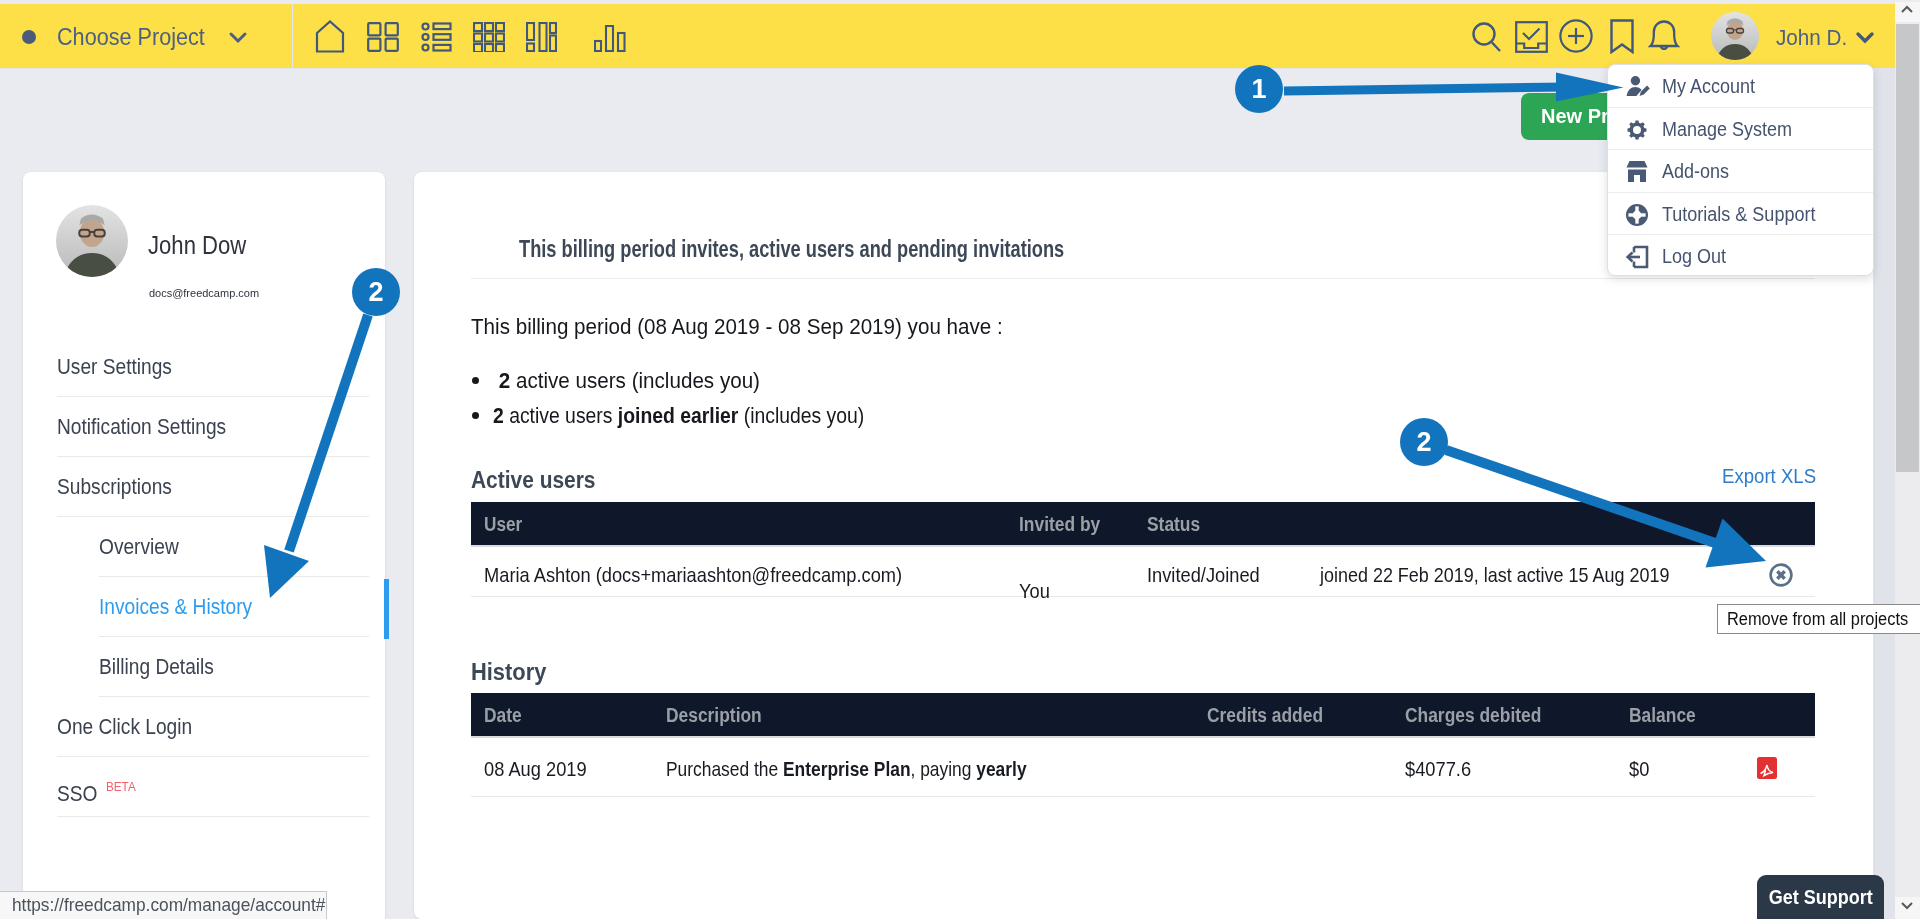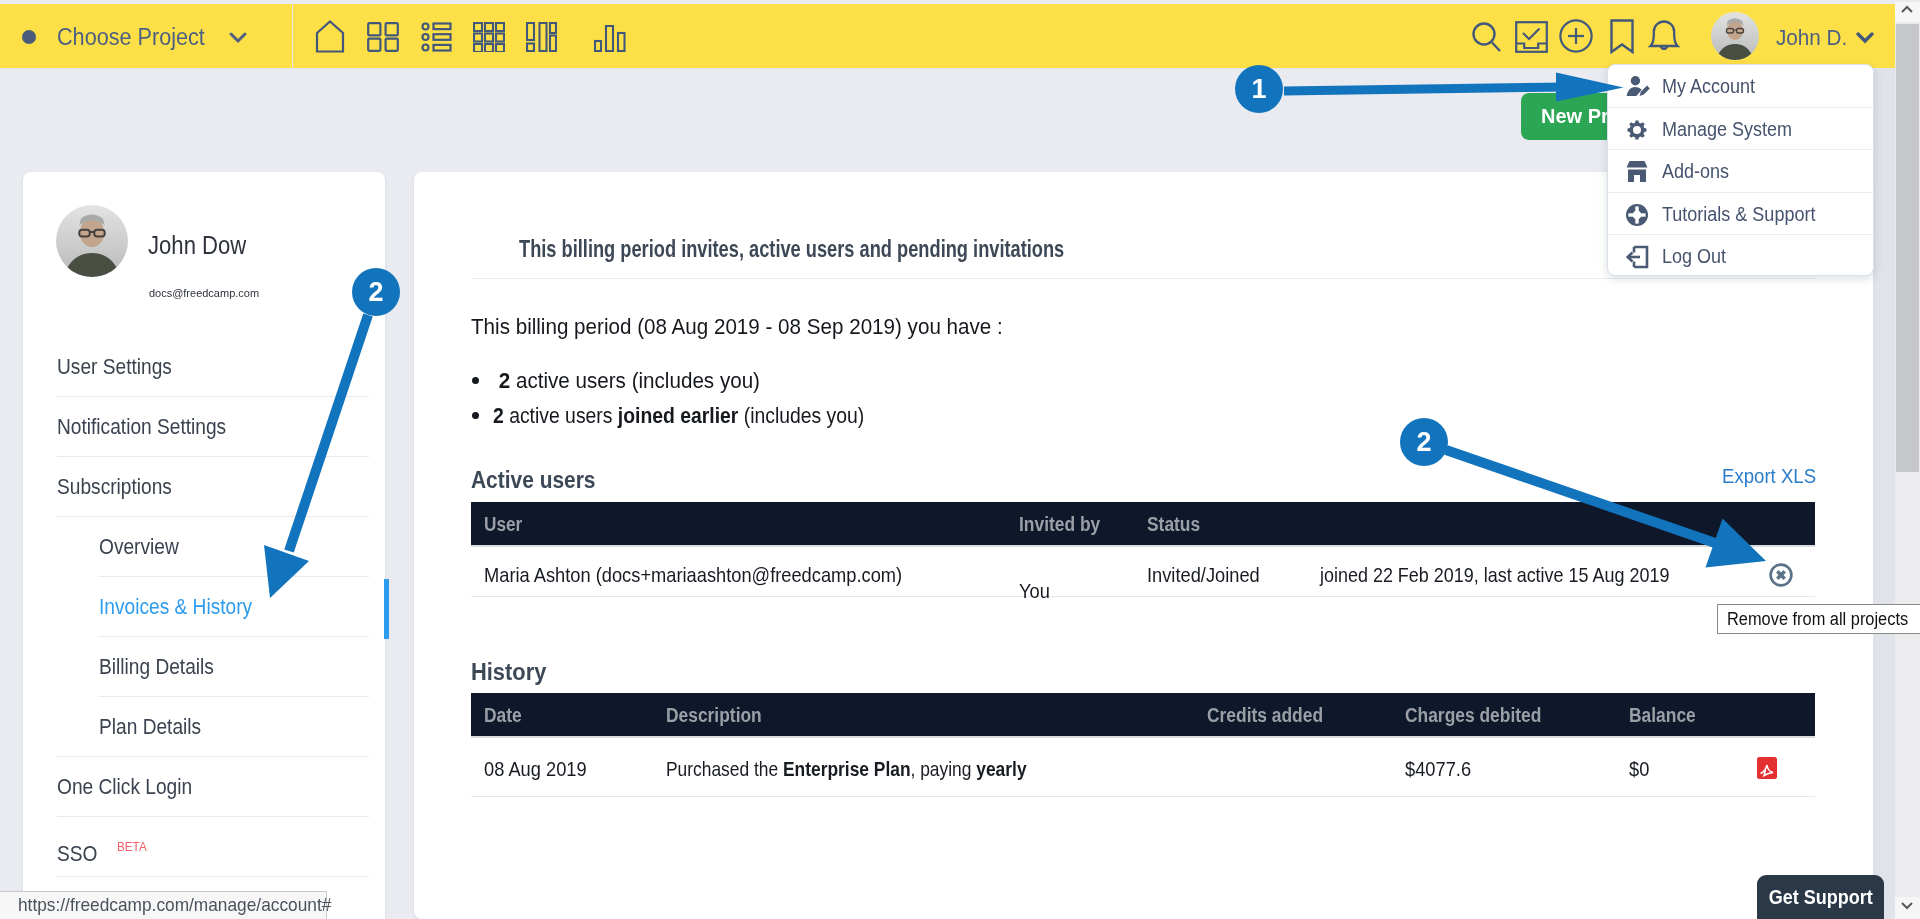--- a/index.html
+++ b/index.html
@@ -23,23 +23,23 @@
 #sideavatar { position:absolute; left:33px; top:33px; width:72px; height:72px; border-radius:50%; overflow:hidden; }
 #sidename { position:absolute; left:125px; top:58px; font-size:26px; color:#2e333c; }
 #sidemail { position:absolute; left:0; top:115px; width:362px; text-align:center; font-size:11px; color:#2e333c; }
 #sidemenu { position:absolute; left:0; top:165px; width:362px; }
 .sitem { position:relative; height:60px; line-height:60px; padding-left:34px; font-size:22px; color:#3b4350; }
 .sitem.sub { padding-left:76px; }
 .sitem .bline { position:absolute; bottom:0; left:34px; right:16px; height:1px; background:#e9e9e9; }
 .sitem.sub .bline { left:76px; }
 .sitem.active { color:#2e9cee; }
 #bluebar { position:absolute; right:-4px; top:407px; width:5px; height:60px; background:#2e9cee; z-index:3; }
-#beta { color:#f0616d; font-size:13px; vertical-align:10px; margin-left:14px; }
-
-#status { position:absolute; left:0; top:891px; width:327px; height:28px; background:#f7f7f7; border:1px solid #c6c8ca; border-left:none; border-bottom:none; z-index:45; font-size:19px; color:#4a525c; line-height:26px; padding-left:18px; }
+#beta { color:#f0616d; font-size:13px; vertical-align:10px; margin-left:3px; }
+
+#status { position:absolute; left:0; top:891px; width:327px; height:28px; background:#f7f7f7; border:1px solid #c6c8ca; border-left:none; border-bottom:none; z-index:45; font-size:19px; color:#4a525c; line-height:26px; padding-left:12px; }
 
 #main { position:absolute; left:414px; top:172px; width:1459px; height:747px; background:#fff; border-radius:8px; box-shadow:0 1px 3px rgba(40,50,70,.10); z-index:2; }
 #h1 { position:absolute; left:57px; top:63px; font-size:24px; font-weight:bold; color:#3d4857;margin-left:48px; }
 #hr1 { position:absolute; left:57px; top:106px; width:1344px; height:1px; background:#ececec; }
 #para { position:absolute; left:57px; top:142px; font-size:22px; color:#15181d; }
 .bullet { position:absolute; font-size:22px; color:#15181d; }
 .bullet .disc { position:absolute; left:1px; top:9px; width:7px; height:7px; border-radius:50%; background:#15181d; }
 .bullet .bt { margin-left:22px; }
 #au { position:absolute; left:57px; top:295px; font-size:23px; font-weight:bold; color:#3d4857; }
 #exportxls { position:absolute; left:1308px; top:293px; font-size:20px; color:#2b7dcb; }
@@ -195,21 +195,20 @@
   </div>
   <div id="sidename"><span class="cx" style="transform:scaleX(.85)">John Dow</span></div>
   <div id="sidemail"><span class="cx" style="transform:scaleX(1);transform-origin:50% 50%">docs@freedcamp.com</span></div>
   <div id="sidemenu">
     <div class="sitem"><span class="cx" style="transform:scaleX(.87)">User Settings</span><div class="bline"></div></div>
     <div class="sitem"><span class="cx" style="transform:scaleX(.87)">Notification Settings</span><div class="bline"></div></div>
     <div class="sitem"><span class="cx" style="transform:scaleX(.87)">Subscriptions</span><div class="bline"></div></div>
     <div class="sitem sub"><span class="cx" style="transform:scaleX(.87)">Overview</span><div class="bline"></div></div>
     <div class="sitem sub active"><span class="cx" style="transform:scaleX(.87)">Invoices &amp; History</span><div class="bline"></div></div>
     <div class="sitem sub"><span class="cx" style="transform:scaleX(.87)">Billing Details</span><div class="bline"></div></div>
-    <div class="sitem sub"><span class="cx" style="transform:scaleX(.87)">Plan Details</span><div class="bline" style="left:34px"></div></div>
     <div class="sitem"><span class="cx" style="transform:scaleX(.87)">One Click Login</span><div class="bline"></div></div>
     <div class="sitem"><span class="cx" style="transform:scaleX(.87)">SSO</span><span id="beta"><span class="cx" style="transform:scaleX(.9)">BETA</span></span><div class="bline"></div></div>
   </div>
   <div id="bluebar"></div>
 </div>
 
 <div id="status"><span class="cx" style="transform:scaleX(.91)">https://freedcamp.com/manage/account#</span></div>
 
 <div id="main">
   <div id="h1"><span class="cx" style="transform:scaleX(.76)">This billing period invites, active users and pending invitations</span></div>

